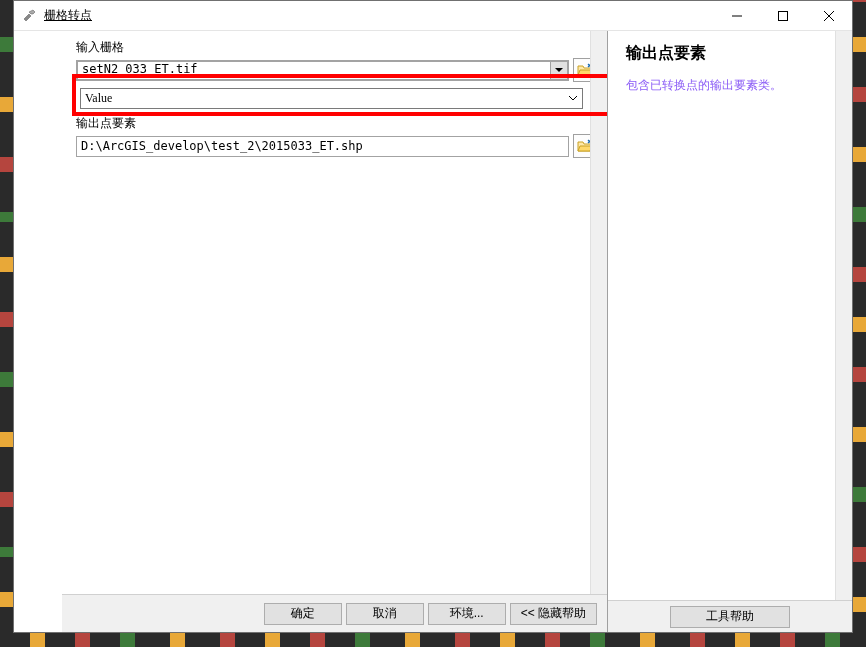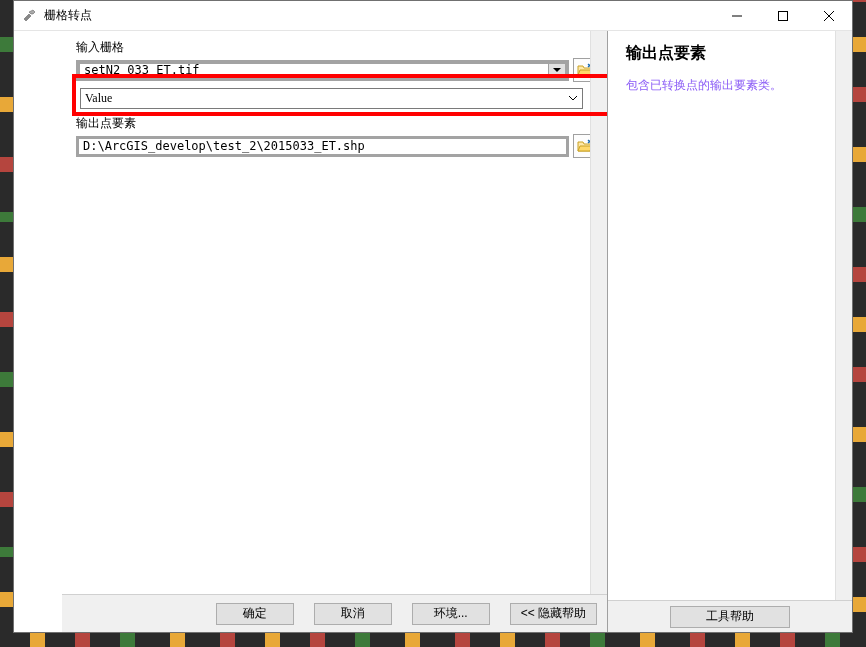--- a/index.html
+++ b/index.html
@@ -15,78 +15,78 @@
       position: absolute; left: 13px; top: 0; width: 840px; height: 633px;
       background: #fff; border: 1px solid #707070; z-index: 10;
       display: flex; flex-direction: column;
     }
 
     .titlebar {
       height: 30px; display: flex; align-items: center; background: #fff;
       border-bottom: 1px solid #e5e5e5; padding: 0 0 0 8px;
     }
     .titlebar-icon { width: 16px; height: 16px; margin-right: 6px; }
-    .titlebar-title { flex: 1; font-size: 12px; color: #000; }
+    .titlebar-title { flex: 1; font-size: 12px; color: #000; text-decoration: underline; }
     .win-controls { display: flex; height: 100%; }
     .win-btn { width: 46px; height: 30px; display: flex; align-items: center; justify-content: center; background: transparent; border: none; cursor: pointer; }
 
     .content-area { flex: 1; display: flex; overflow: hidden; }
 
     .main-panel {
       width: 594px; display: flex; flex-direction: column; position: relative;
       border-right: 1px solid #a0a0a0;
       padding-left: 48px;
     }
     .form-area { flex: 1; padding: 8px 10px 8px 14px; overflow: hidden; position: relative; }
     .scrollbar-track { position: absolute; right: 0; top: 0; width: 17px; height: 100%; background: #f0f0f0; border-left: 1px solid #e0e0e0; }
 
     .field-group { margin-bottom: 6px; position: relative; }
     .field-label { font-size: 12px; color: #000; display: block; margin-bottom: 2px; }
     .field-row { display: flex; align-items: center; gap: 4px; }
 
     .combo-input {
-      flex: 1; height: 21px; border: 4px solid #a3a3a3; background: #fff;
-      display: flex; align-items: flex-end; padding: 0 4px; font-size: 12px;
+      flex: 1; height: 21px; border: 2px solid #a3a3a3; background: #fff;
+      display: flex; align-items: flex-start; padding: 0 4px; font-size: 12px;
       font-family: "SimSun", monospace; position: relative;
     }
     .combo-input .dropdown-btn {
       position: absolute; right: 0; top: 0; width: 17px; height: 100%;
       background: #e1e1e1; border-left: 1px solid #a0a0a0;
       display: flex; align-items: center; justify-content: center; cursor: pointer;
     }
 
     .select-input {
       width: 100%; height: 21px; border: 1px solid #7a7a7a; background: #fff;
       display: flex; align-items: center; padding: 0 4px; font-size: 12px;
       font-family: Liberation Serif, serif; position: relative;
     }
     .select-input .dropdown-btn {
       position: absolute; right: 1px; top: 1px; width: 17px; bottom: 1px;
       display: flex; align-items: center; justify-content: center; cursor: pointer;
     }
 
     .text-input {
-      flex: 1; height: 21px; border: 3px solid #a3a3a3; background: #fff;
+      flex: 1; height: 21px; border: 1px solid #a3a3a3; background: #fff;
       padding: 0 4px; font-size: 12px; font-family: "SimSun", monospace;
       display: flex; align-items: center;
     }
 
     .browse-btn {
       width: 24px; height: 24px; border: 1px solid #a0a0a0; background: #fdfdfd;
       display: flex; align-items: center; justify-content: center; cursor: pointer;
     }
 
     .highlight-box {
       position: absolute; border: 4px solid #ff0000; pointer-events: none;
       left: 10px; top: 43px; width: 555px; height: 42px; z-index: 5;
     }
 
     .button-bar {
       height: 38px; display: flex; align-items: center; justify-content: flex-end;
-      padding: 0 10px; gap: 20px; border-top: 1px solid #d0d0d0; background: #f0f0f0;
+      padding: 0 10px; gap: 4px; border-top: 1px solid #d0d0d0; background: #f0f0f0;
     }
     .dlg-btn {
       min-width: 78px; height: 22px; background: #e1e1e1; border: 1px solid #adadad;
       font-size: 12px; cursor: pointer; padding: 0 10px;
       font-family: "Microsoft YaHei", "SimSun", sans-serif;
     }
 
     .help-panel {
       flex: 1; display: flex; flex-direction: column; position: relative;
     }

